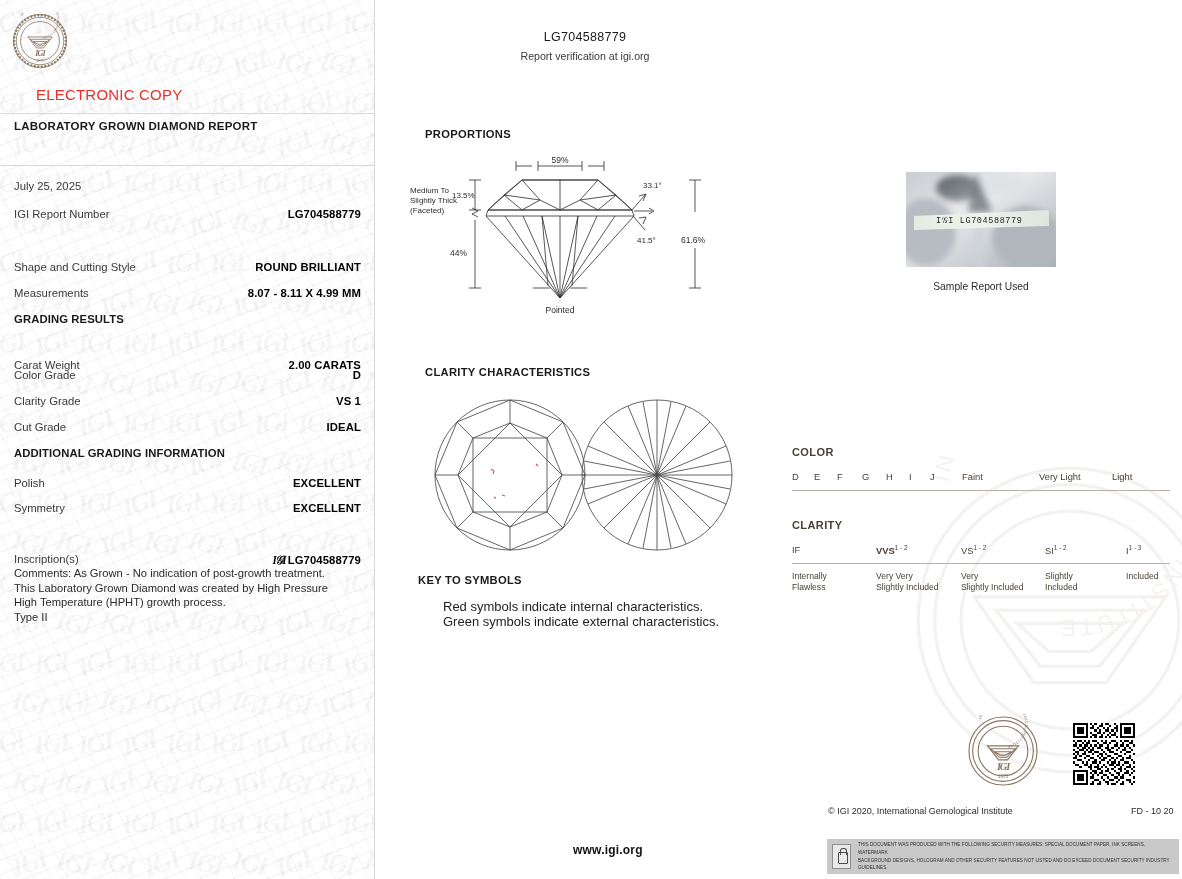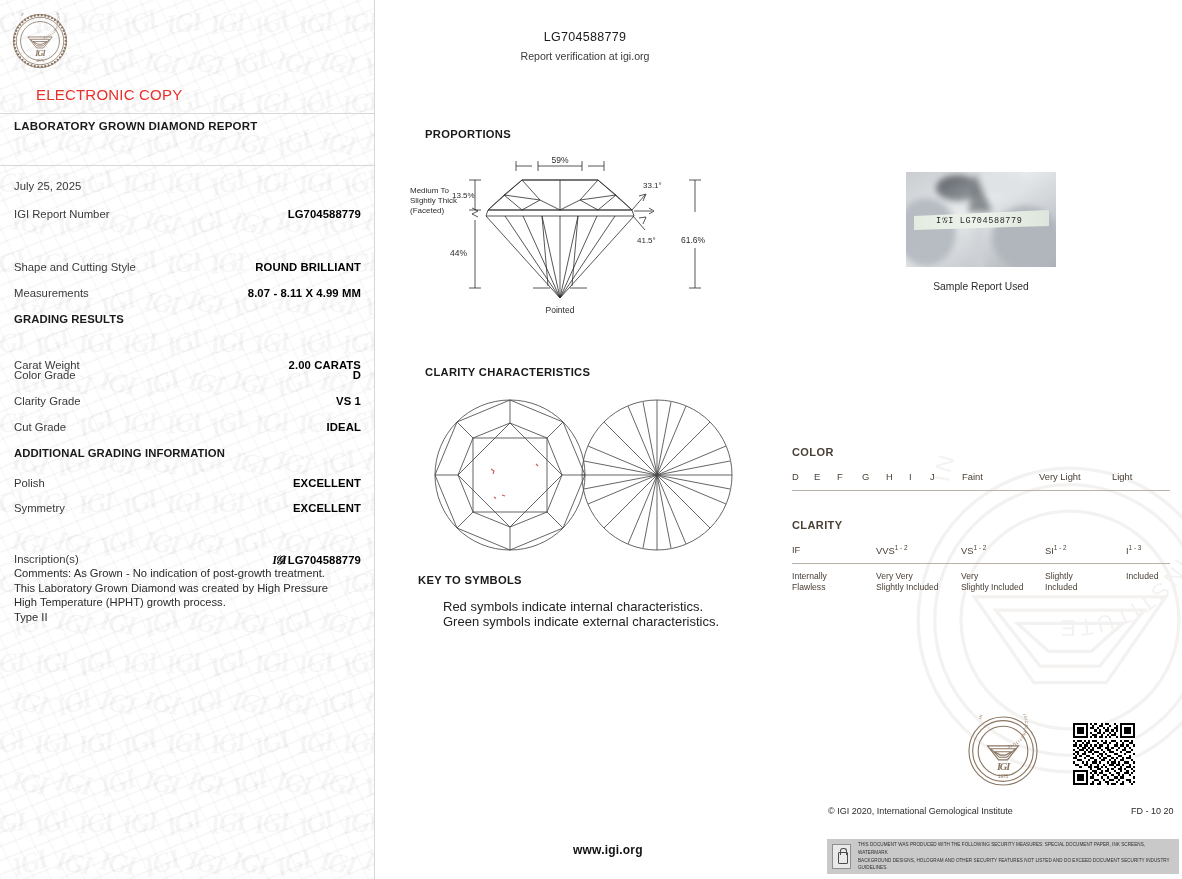--- a/index.html
+++ b/index.html
@@ -813,21 +813,21 @@
       <span style="left:247px">Very Light</span>
       <span style="left:320px">Light</span>
     </div>
     <div class="scale-line"></div>
   </div>
 
   <div id="clarity-block">
     <div class="scale-title">CLARITY</div>
     <div class="scale-row">
       <span style="left:0px"><b style="font-weight:normal">IF</b></span>
-      <span style="left:84px"><b style="font-weight:normal">VVS</b><sup>1 - 2</sup></span>
+      <span style="left:84px"><b style="font-weight:bold">VVS</b><sup>1 - 2</sup></span>
       <span style="left:169px"><b style="font-weight:normal">VS</b><sup>1 - 2</sup></span>
       <span style="left:253px"><b style="font-weight:normal">SI</b><sup>1 - 2</sup></span>
       <span style="left:334px"><b style="font-weight:normal">I</b><sup>1 - 3</sup></span>
     </div>
     <div class="scale-line"></div>
     <div class="scale-desc">
       <span style="left:0px">Internally<br>Flawless</span>
       <span style="left:84px">Very Very<br>Slightly Included</span>
       <span style="left:169px">Very<br>Slightly Included</span>
       <span style="left:253px">Slightly<br>Included</span>

